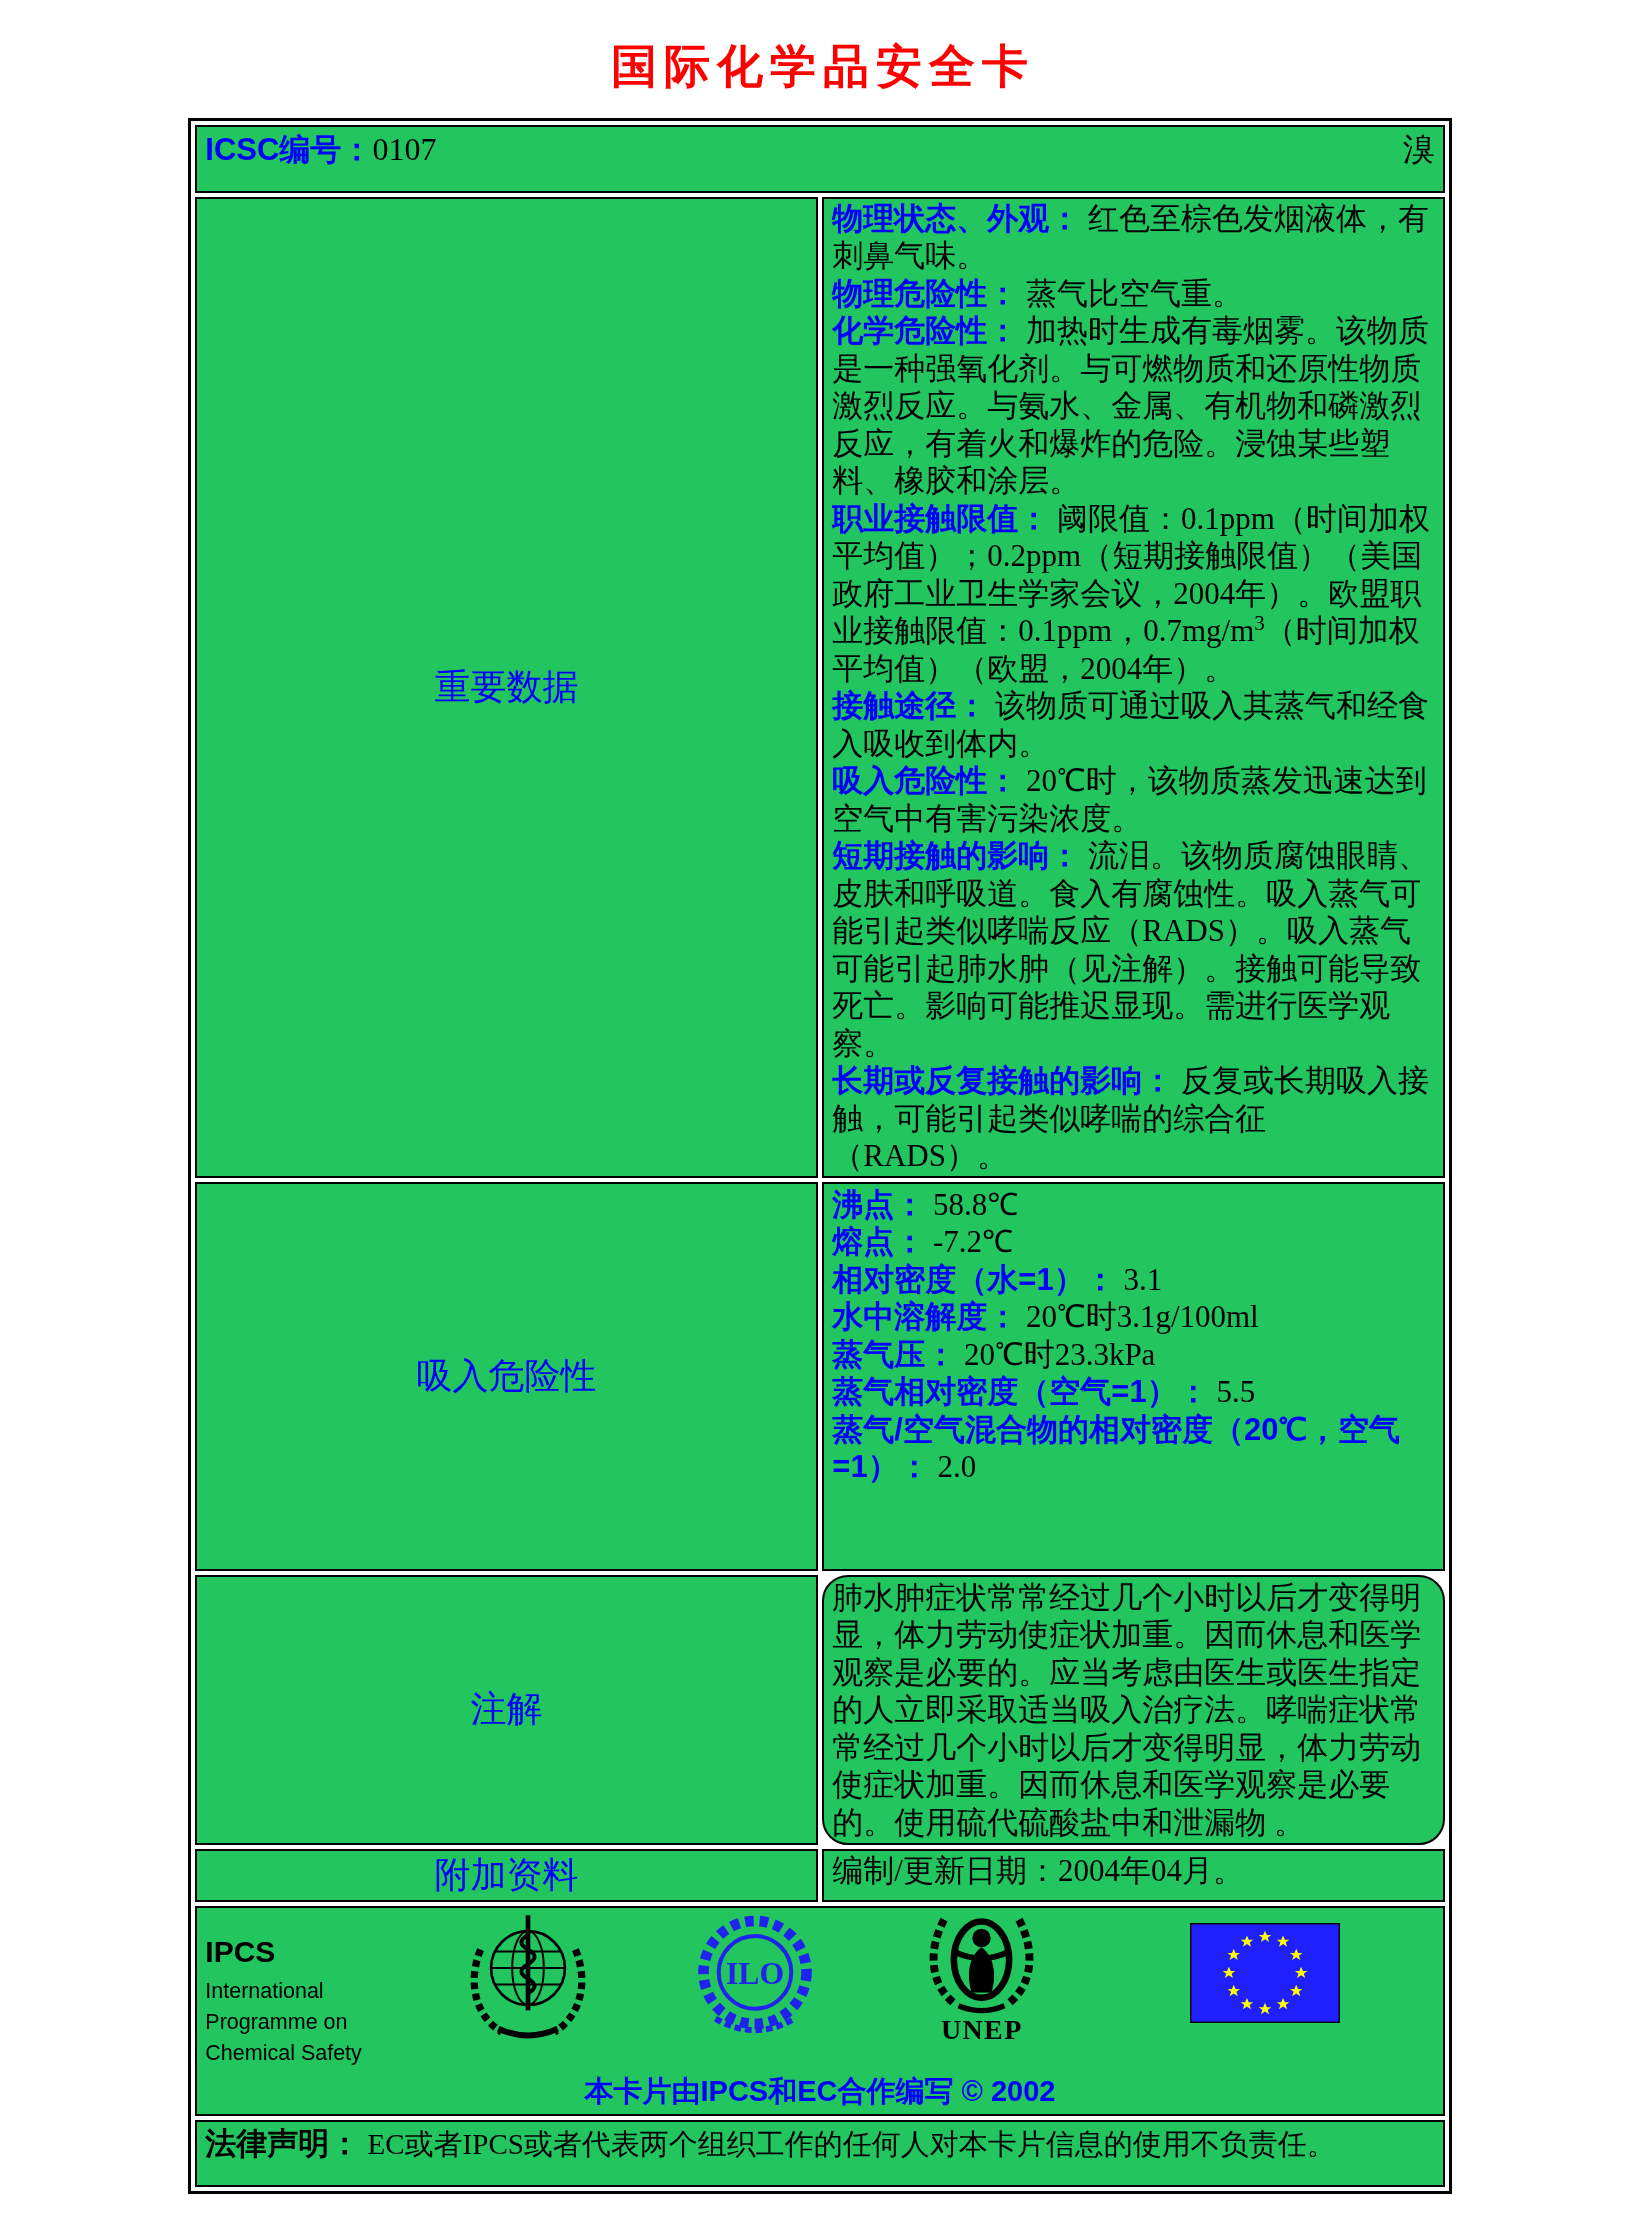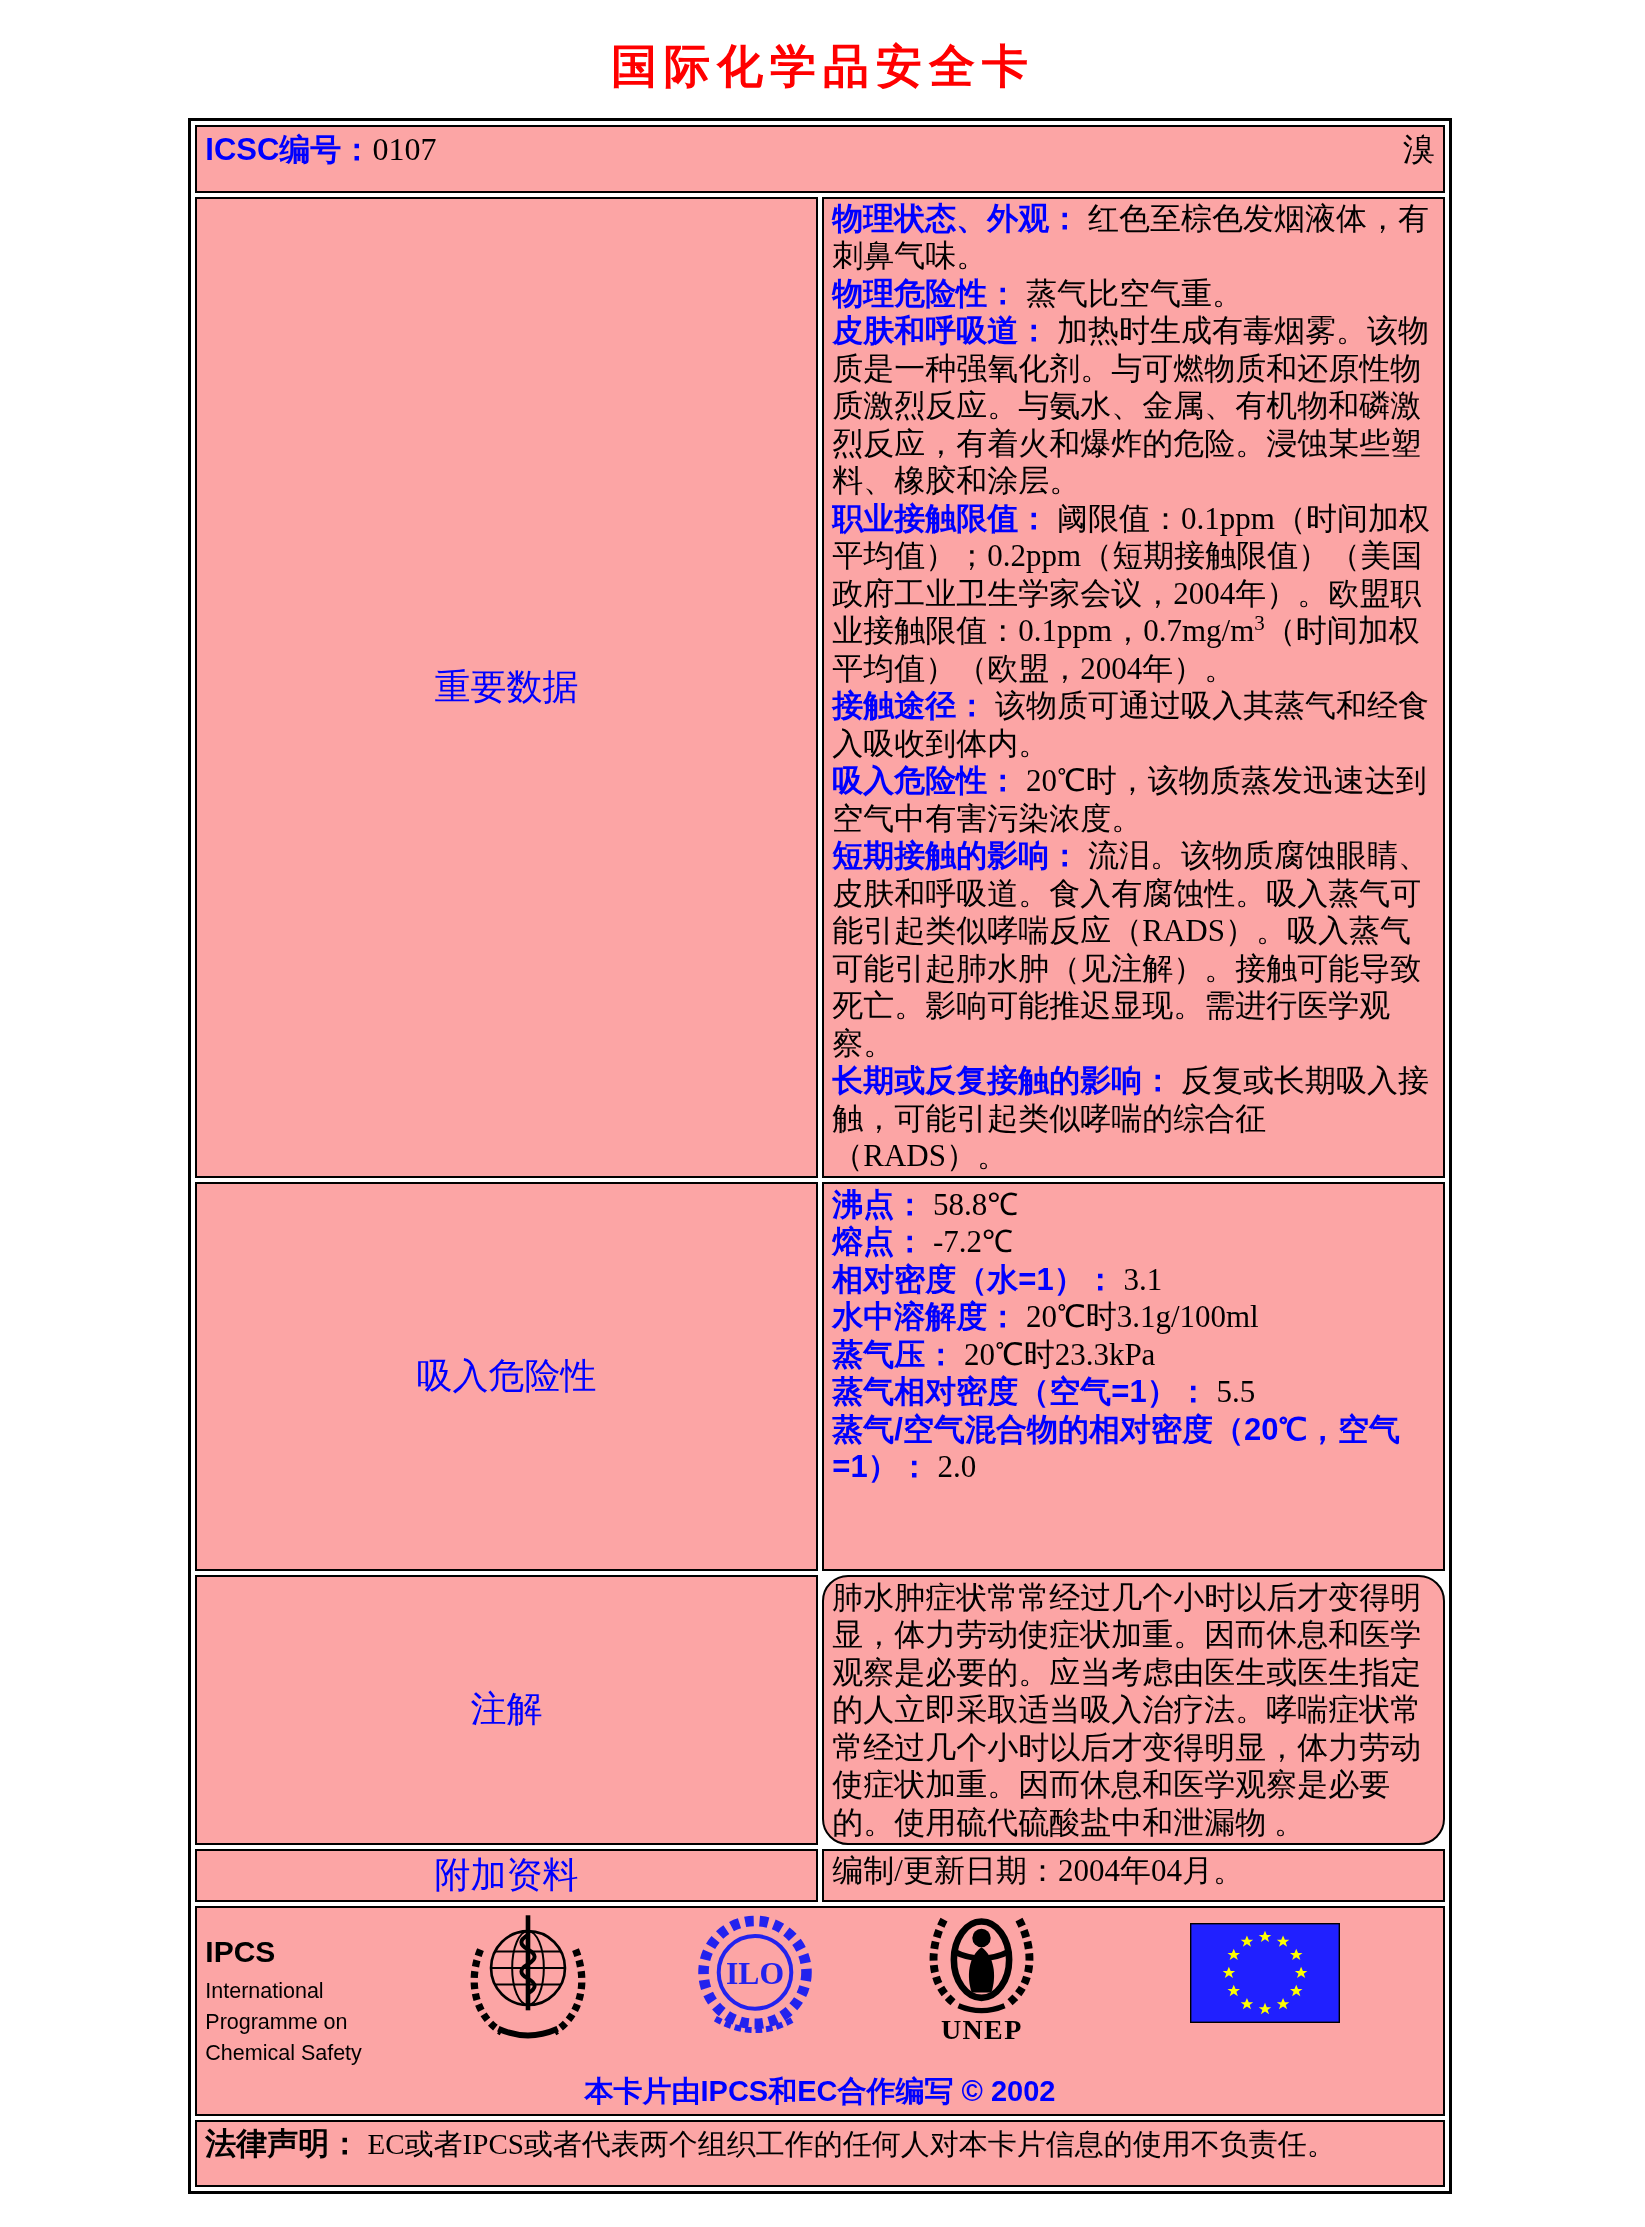--- a/index.html
+++ b/index.html
@@ -23,21 +23,21 @@
     margin-left: 188px;
     width: 1264px;
     border: 3.5px solid #000;
     border-collapse: separate;
     border-spacing: 4.2px;
     table-layout: fixed;
     background: #fff;
   }
   td.cell {
     border: 2.1px solid #000;
-    background: #fca5a5;
+    background: #22c55e;
     padding: 1.4px 8.3px;
     vertical-align: top;
     overflow: hidden;
   }
   td.label-cell {
     width: 178px;
     text-align: center;
     vertical-align: middle;
     padding: 0 2.8px;
   }
@@ -128,21 +128,21 @@
     </td>
   </tr>
 
   <tr>
     <td class="cell label-cell">
       <span class="section-label">重要数据</span>
     </td>
     <td class="cell content-cell imp-cell">
       <div class="item"><span class="blue-label">物理状态、外观：</span><span> 红色至棕色发烟液体，有刺鼻气味。</span></div>
       <div class="item"><span class="blue-label">物理危险性：</span><span> 蒸气比空气重。</span></div>
-      <div class="item"><span class="blue-label">皮肤和呼吸道：</span><span> 加热时生成有毒烟雾。该物质是一种强氧化剂。与可燃物质和还原性物质激烈反应。与氨水、金属、有机物和磷激烈反应，有着火和爆炸的危险。浸蚀某些塑料、橡胶和涂层。</span></div>
+      <div class="item"><span class="blue-label">化学危险性：</span><span> 加热时生成有毒烟雾。该物质是一种强氧化剂。与可燃物质和还原性物质激烈反应。与氨水、金属、有机物和磷激烈反应，有着火和爆炸的危险。浸蚀某些塑料、橡胶和涂层。</span></div>
       <div class="item"><span class="blue-label">职业接触限值：</span><span> 阈限值：0.1ppm（时间加权平均值）；0.2ppm（短期接触限值）（美国政府工业卫生学家会议，2004年）。欧盟职业接触限值：0.1ppm，0.7mg/m</span><sup class="msup">3</sup><span>（时间加权平均值）（欧盟，2004年）。</span></div>
       <div class="item"><span class="blue-label">接触途径：</span><span> 该物质可通过吸入其蒸气和经食入吸收到体内。</span></div>
       <div class="item"><span class="blue-label">吸入危险性：</span><span> 20℃时，该物质蒸发迅速达到空气中有害污染浓度。</span></div>
       <div class="item"><span class="blue-label">短期接触的影响：</span><span> 流泪。该物质腐蚀眼睛、皮肤和呼吸道。食入有腐蚀性。吸入蒸气可能引起类似哮喘反应（RADS）。吸入蒸气可能引起肺水肿（见注解）。接触可能导致死亡。影响可能推迟显现。需进行医学观察。</span></div>
       <div class="item"><span class="blue-label">长期或反复接触的影响：</span><span> 反复或长期吸入接触，可能引起类似哮喘的综合征（RADS）。</span></div>
     </td>
   </tr>
 
   <tr>
     <td class="cell label-cell">

